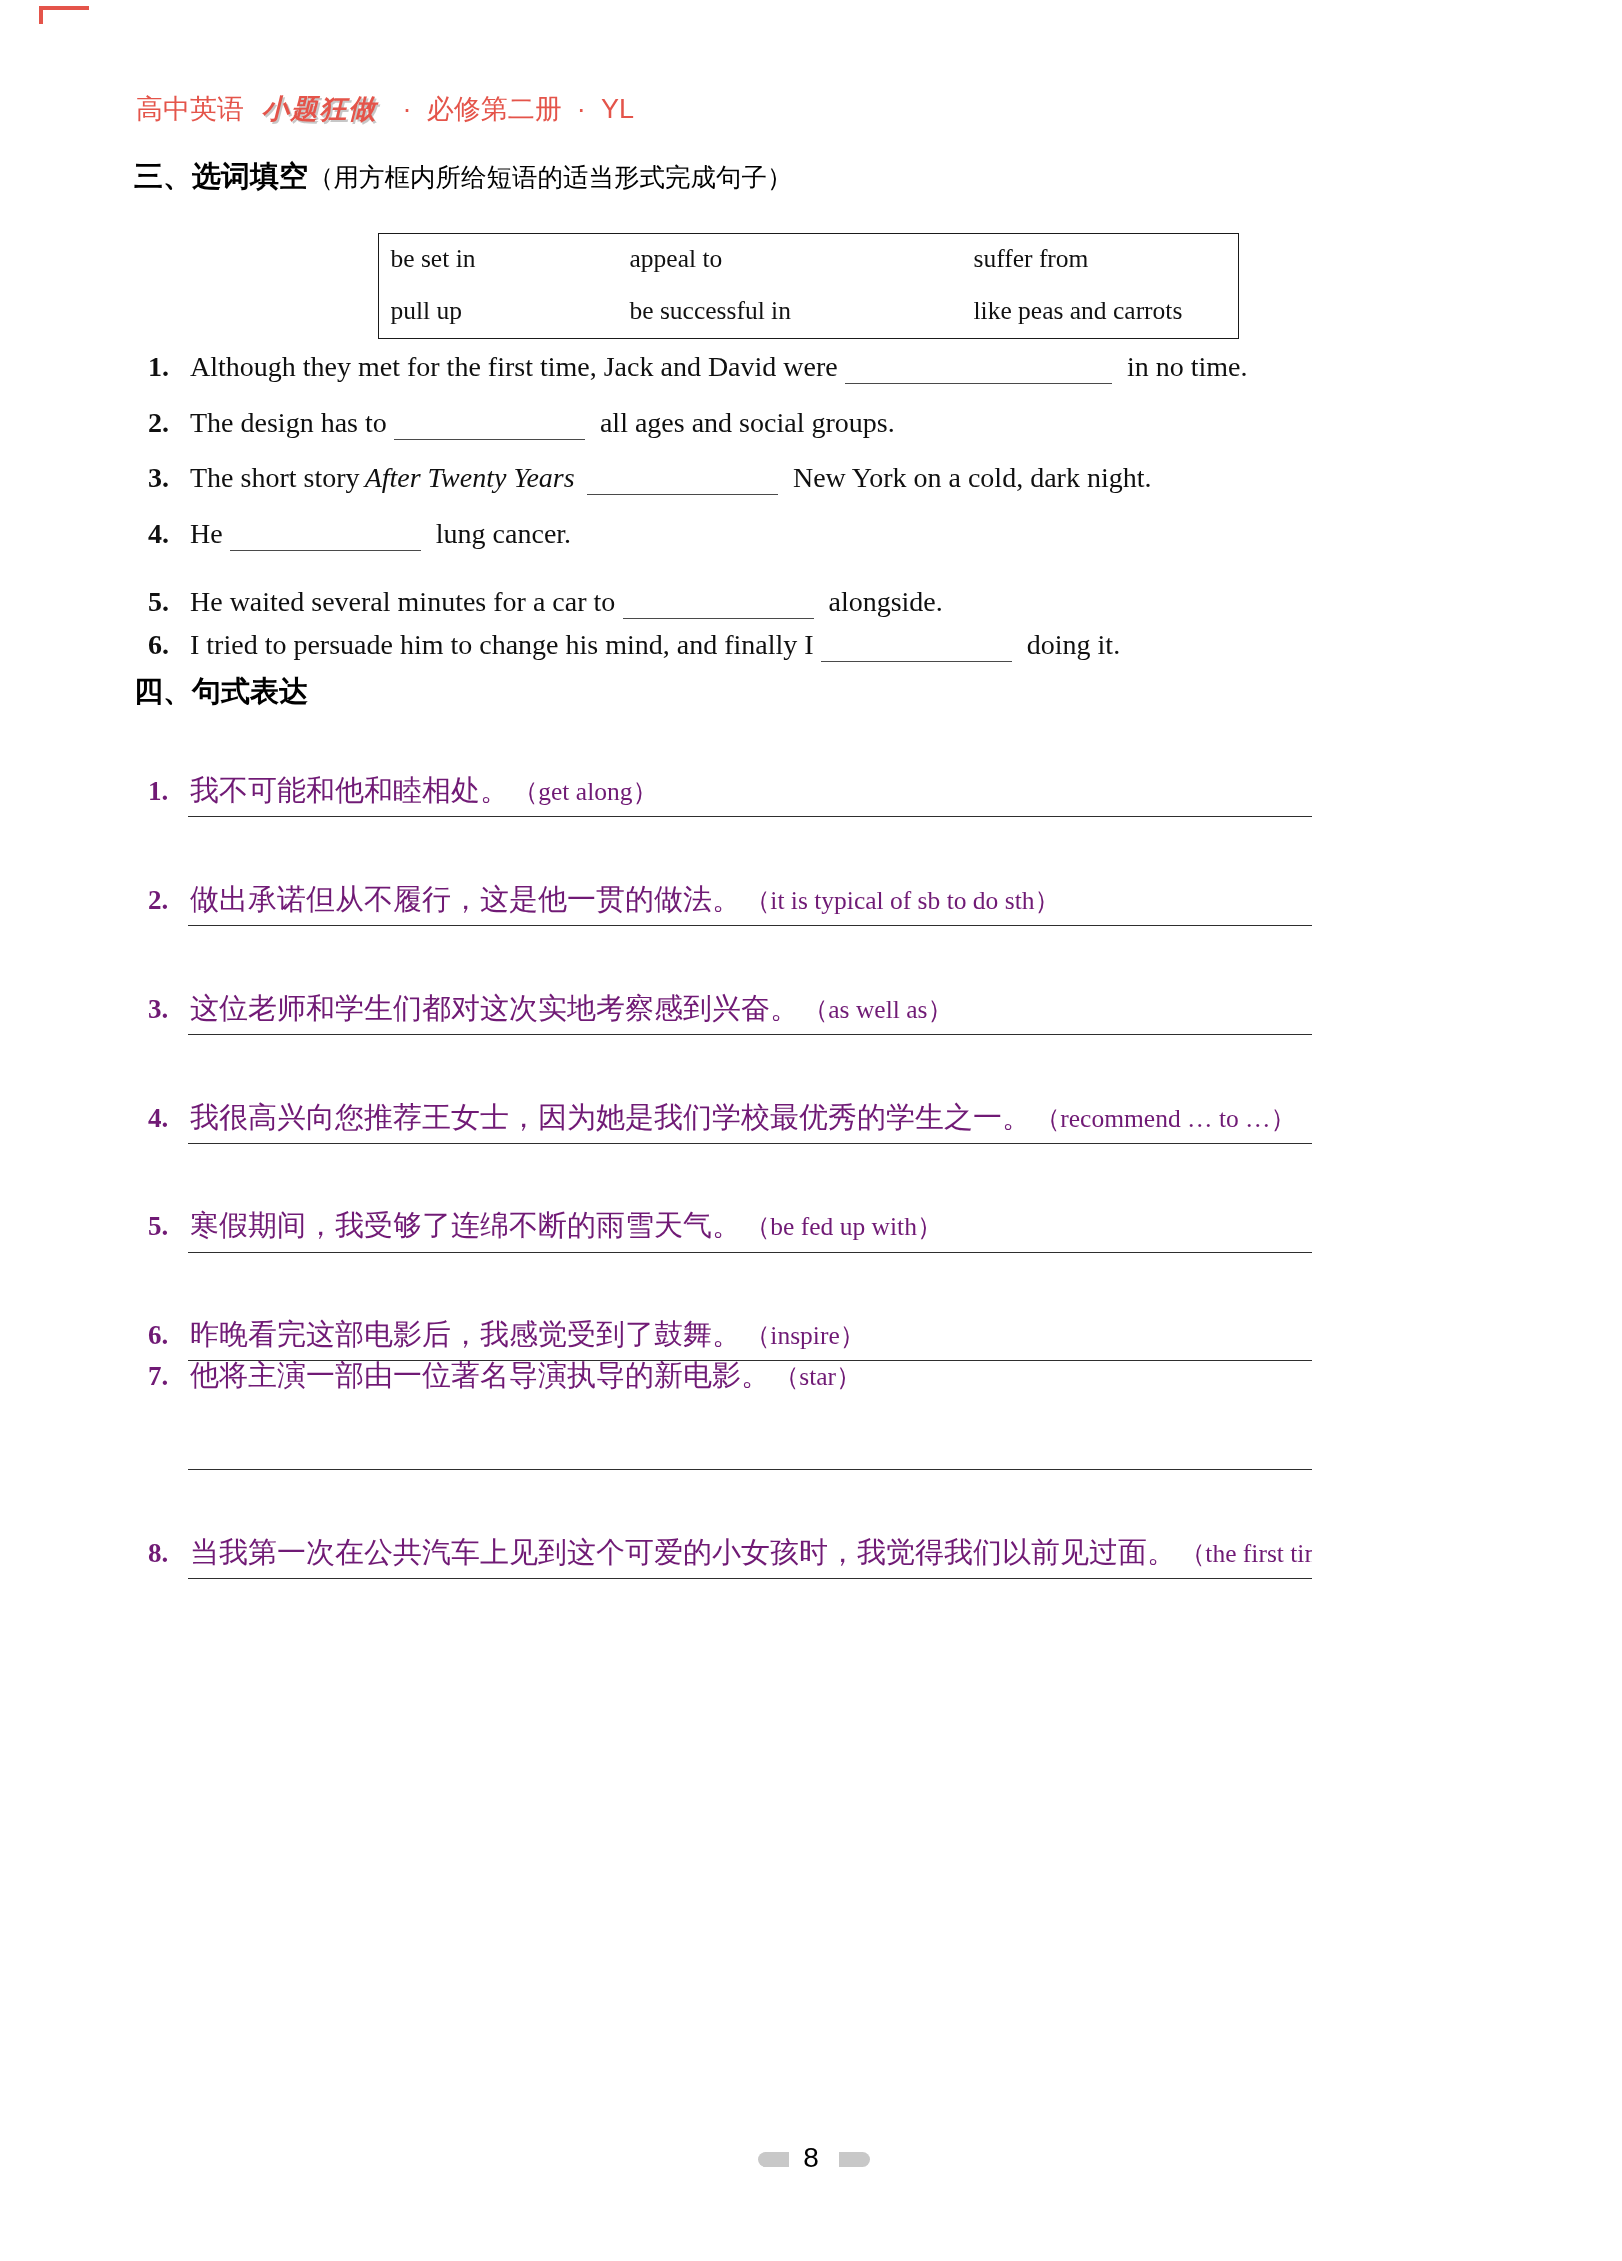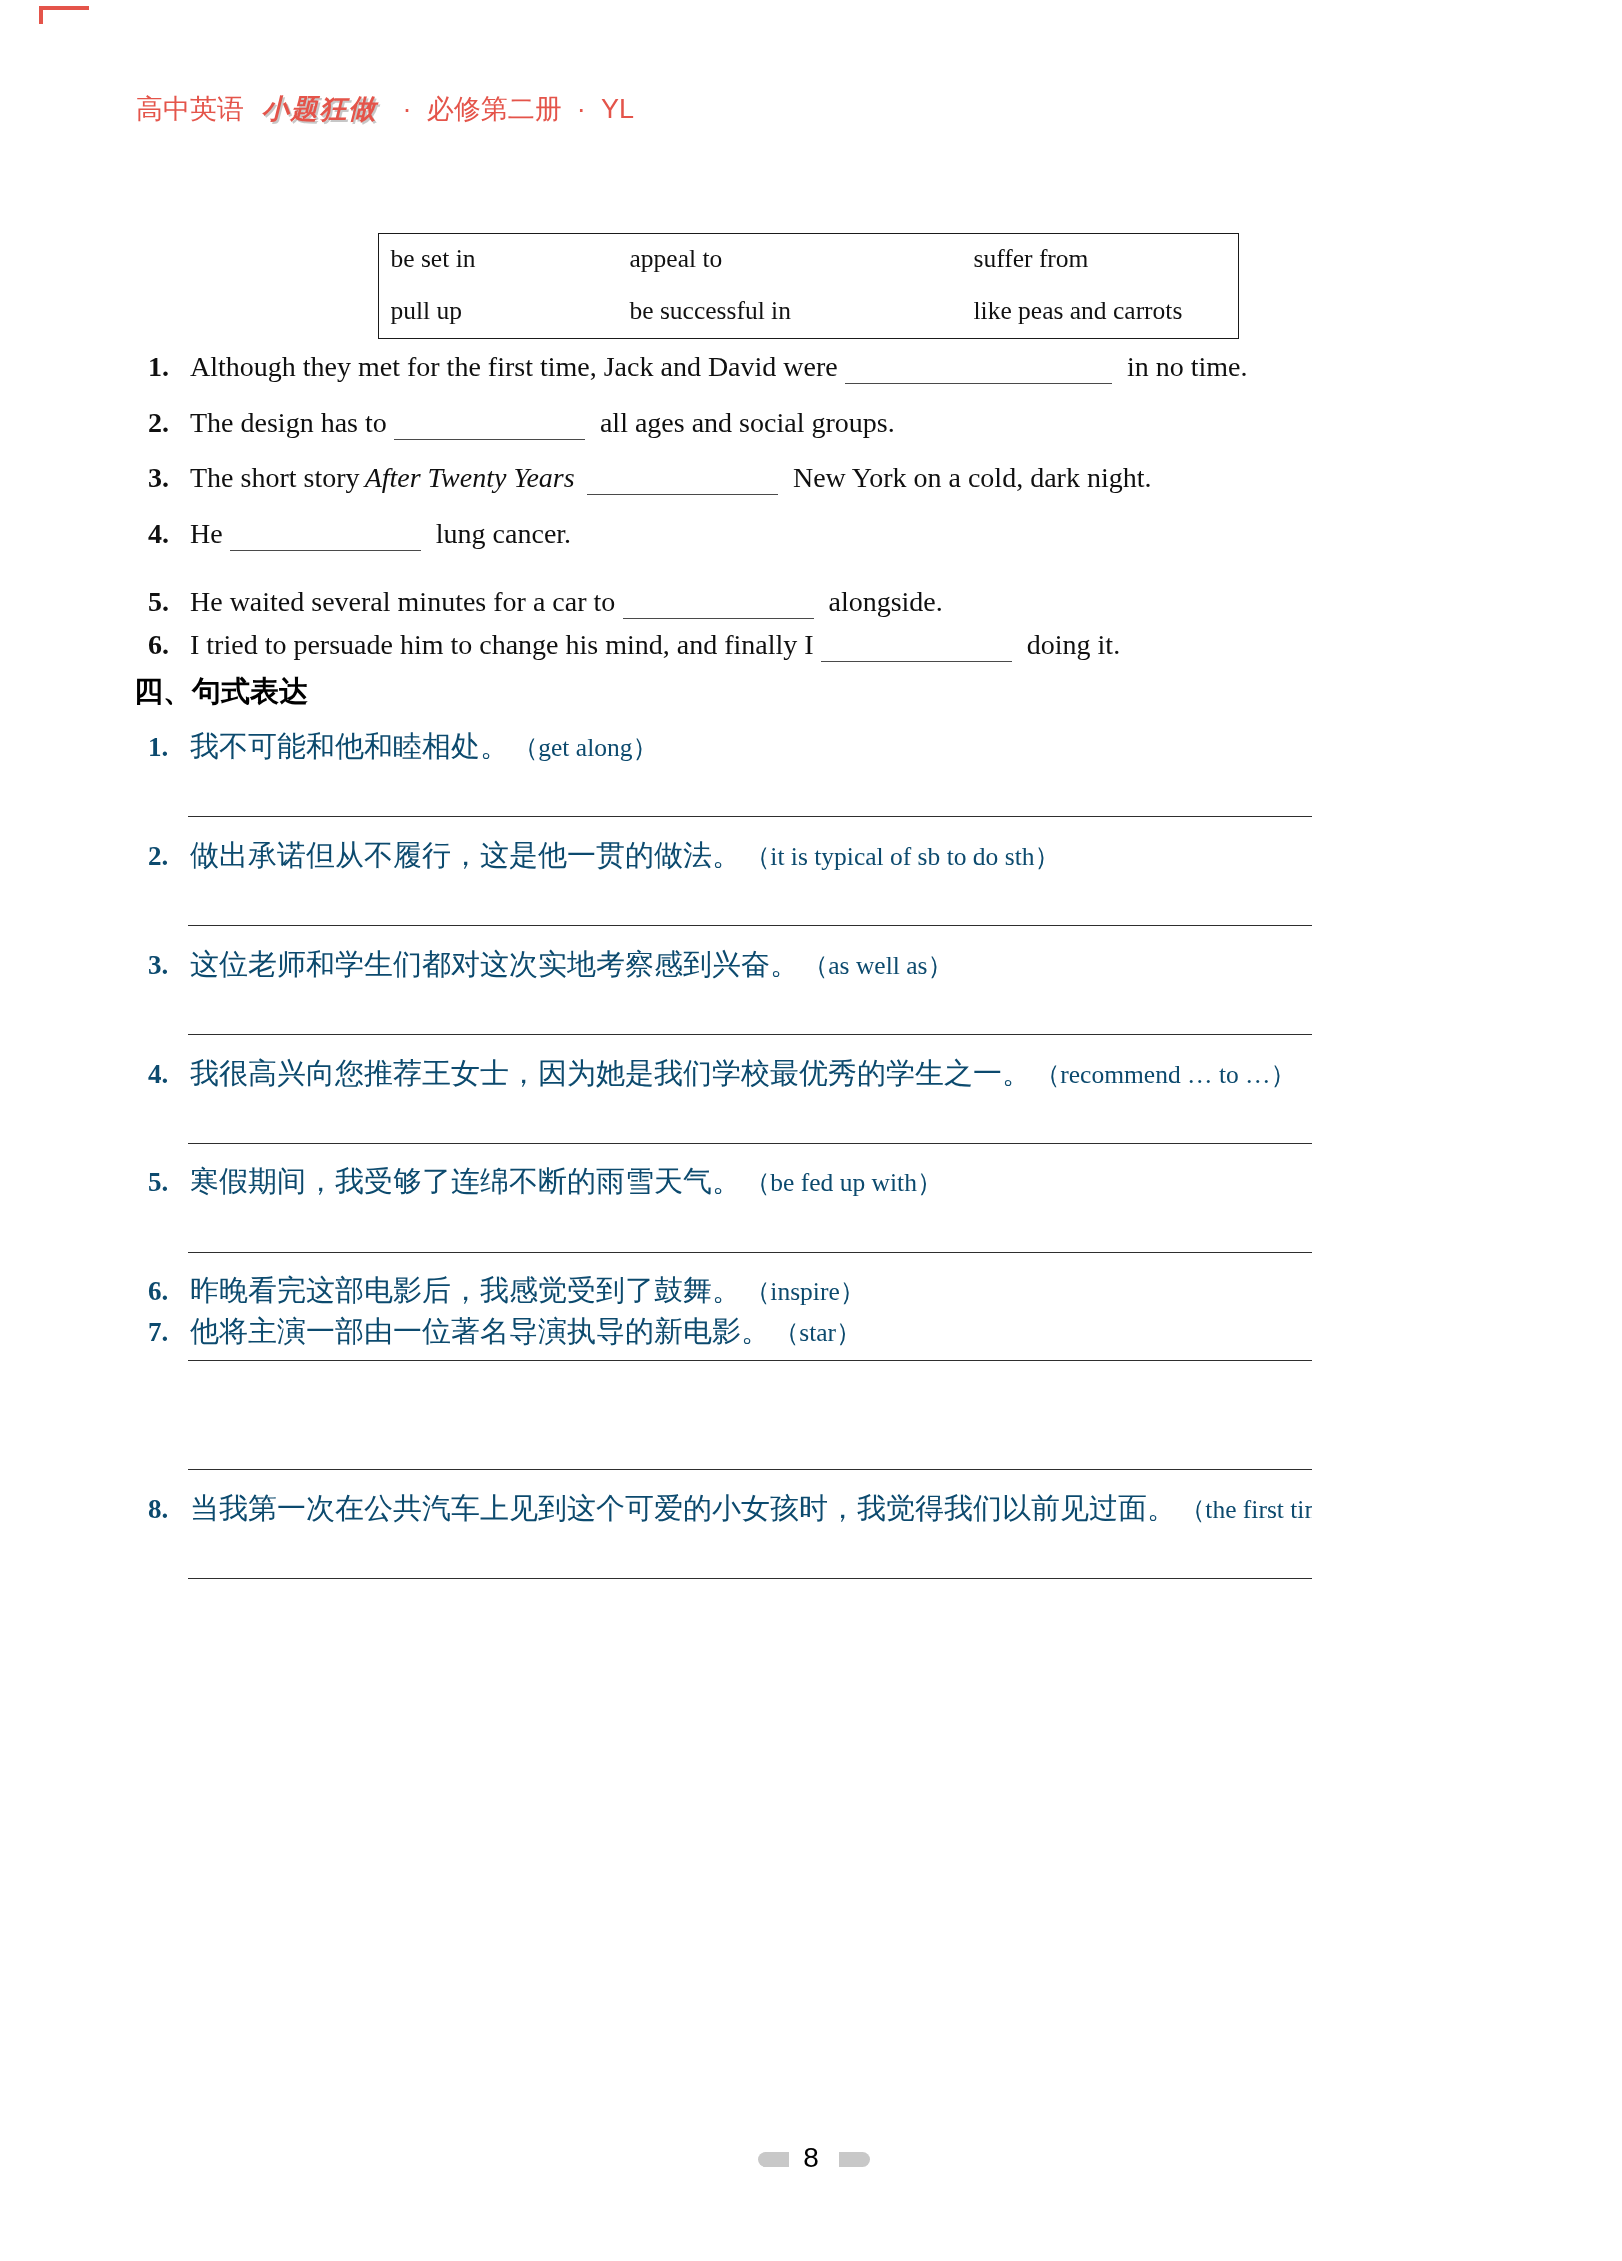--- a/index.html
+++ b/index.html
@@ -36,21 +36,21 @@
   .phrase{white-space:nowrap;}
 
   
   .item-en{position:absolute;left:148px;font-size:28px;white-space:nowrap;color:#101010;}
   .item-en .num{display:inline-block;width:42px;font-weight:700;}
   .item-en em{margin:0 5.1px;}
   .blank{display:inline-block;height:24px;border-bottom:1.9px solid #4a4a4a;
          margin:0 7.6px;vertical-align:-7.6px;}
 
   
-  .item-cn{position:absolute;left:148px;font-size:29px;white-space:nowrap;color:#0c4a6e;}
+  .item-cn{position:absolute;left:148px;font-size:29px;white-space:nowrap;color:#701a75;margin-top:44px;}
   .item-cn .num{display:inline-block;width:42px;font-weight:700;font-size:27px;}
   .item-cn .hint{font-size:25.5px;margin-left:3.8px;}
 
   .answer-line{position:absolute;left:188px;width:1295px;height:0;
                border-top:1.9px solid #2e2e2e;}
 
   
   .footer-num{position:absolute;left:0;top:2142px;width:1622px;text-align:center;
               font-size:28px;color:#000;font-family:"Liberation Sans","DejaVu Sans",sans-serif;}
   .pill{position:absolute;top:2152px;width:30.5px;height:14.6px;background:#c8c8c8;}
@@ -67,20 +67,23 @@
 
   <div class="header">
     <span>高中英语</span>
     <span class="logo">小题狂做</span>
     <span class="dot">·</span>
     <span>必修第二册</span>
     <span class="dot">·</span>
     <span>YL</span>
   </div>
 
+  <div class="sec-title" id="s3-title">
+    <span>三、选词填空</span><span class="sub">（用方框内所给短语的适当形式完成句子）</span>
+  </div>
 
   <div class="phrase-box">
       <div class="phrase">be set in</div>
       <div class="phrase">appeal to</div>
       <div class="phrase">suffer from</div>
       <div class="phrase">pull up</div>
       <div class="phrase">be successful in</div>
       <div class="phrase">like peas and carrots</div>
     </div>
 

